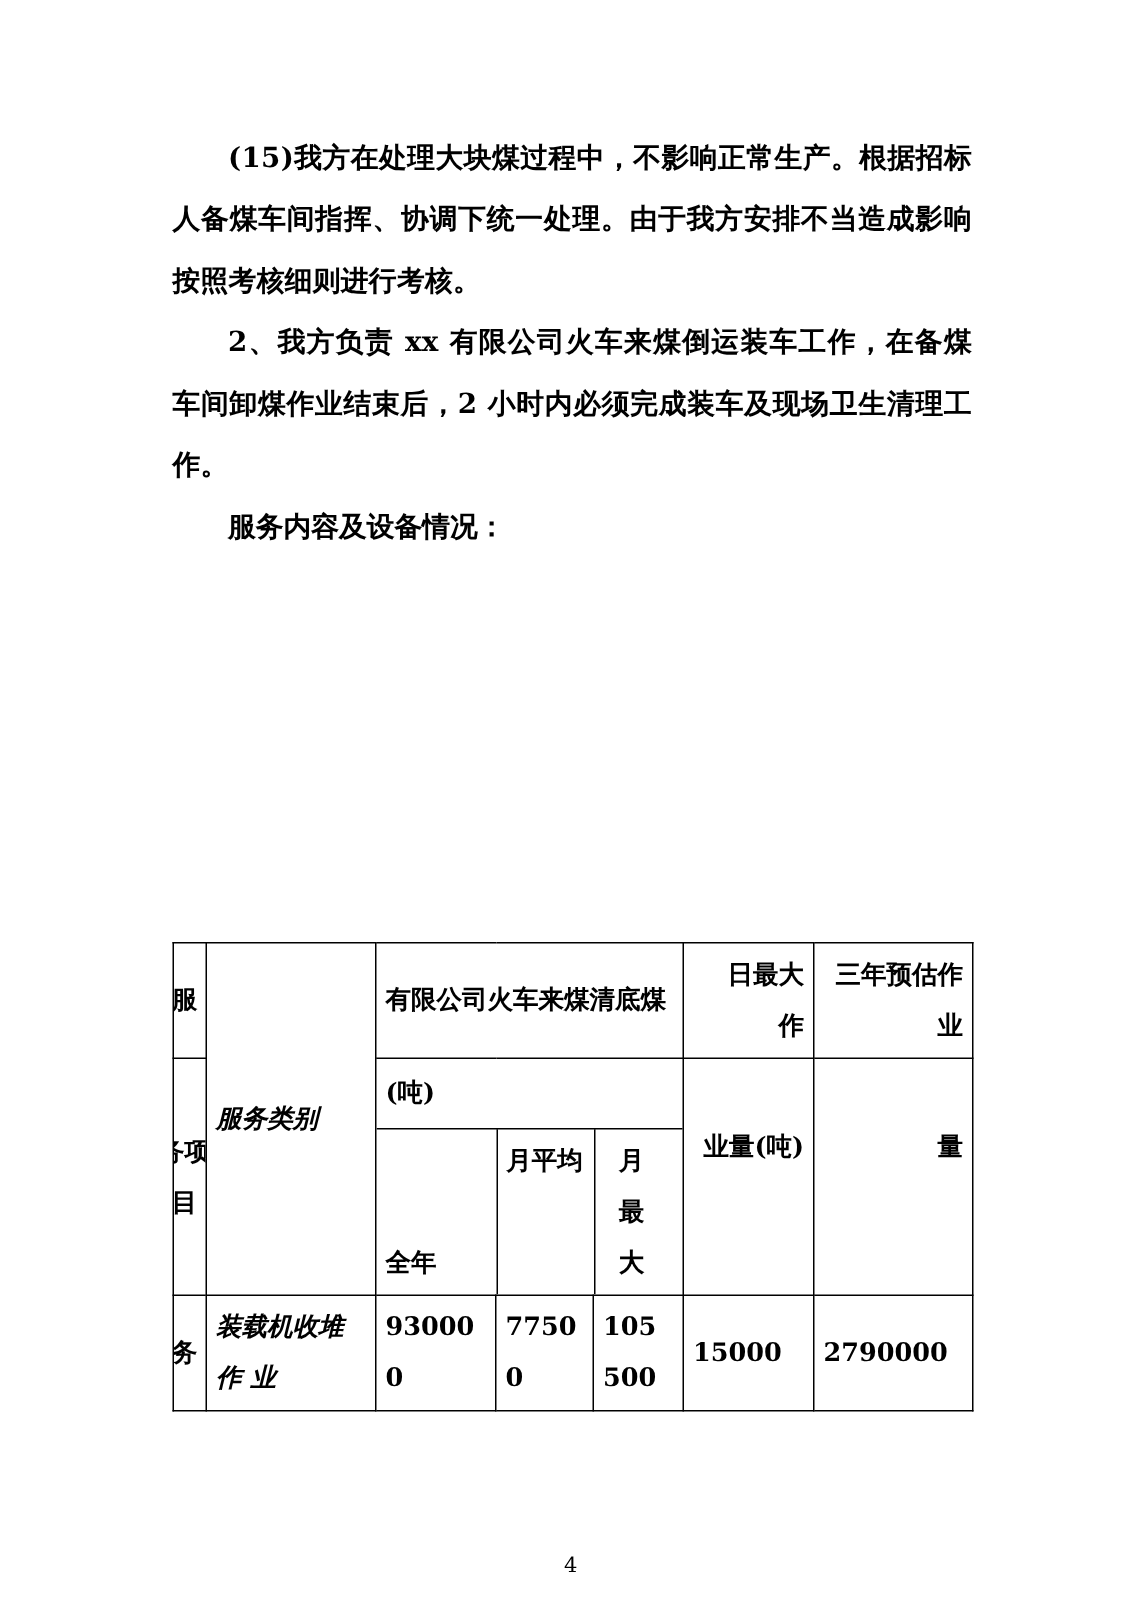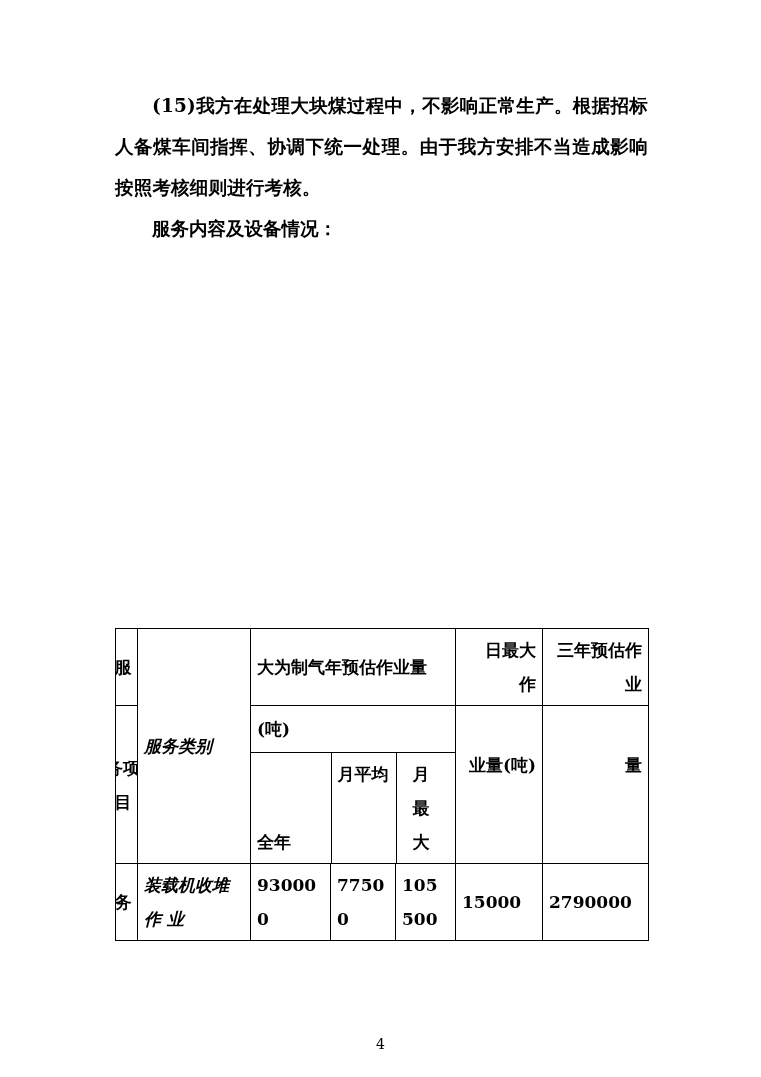--- a/index.html
+++ b/index.html
@@ -118,20 +118,21 @@
     color: #000000;
   }
 </style>
 </head>
 <body>
 
 <div class="page">
 
   <div class="content">
     <p class="para">(15)我方在处理大块煤过程中，不影响正常生产。根据招标人备煤车间指挥、协调下统一处理。由于我方安排不当造成影响按照考核细则进行考核。</p>
+    <p class="para">2、我方负责 xx 有限公司火车来煤倒运装车工作，在备煤车间卸煤作业结束后，2 小时内必须完成装车及现场卫生清理工作。</p>
     <p class="para-heading">服务内容及设备情况：</p>
   </div>
 
   <div class="tbl-wrap">
     <table class="svc">
       <colgroup>
         <col style="width:22px">
         <col style="width:113px">
         <col style="width:80px">
         <col style="width:65px">
@@ -139,21 +140,21 @@
         <col style="width:87px">
         <col style="width:106px">
       </colgroup>
 
       <tbody>
           <tr>
         <td class="col-idx" rowspan="1">
           <span class="idx-clip">服</span>
         </td>
         <td class="c-type" rowspan="2">服务类别</td>
-        <td class="c-group" colspan="3">大为制气年预估作业量</td>
+        <td class="c-group" colspan="3">有限公司火车来煤清底煤</td>
         <td class="c-top">
           <div>日最大</div>
           <div>作</div>
         </td>
         <td class="c-top">
           <div>三年预估作</div>
           <div>业</div>
         </td>
       </tr>
 

